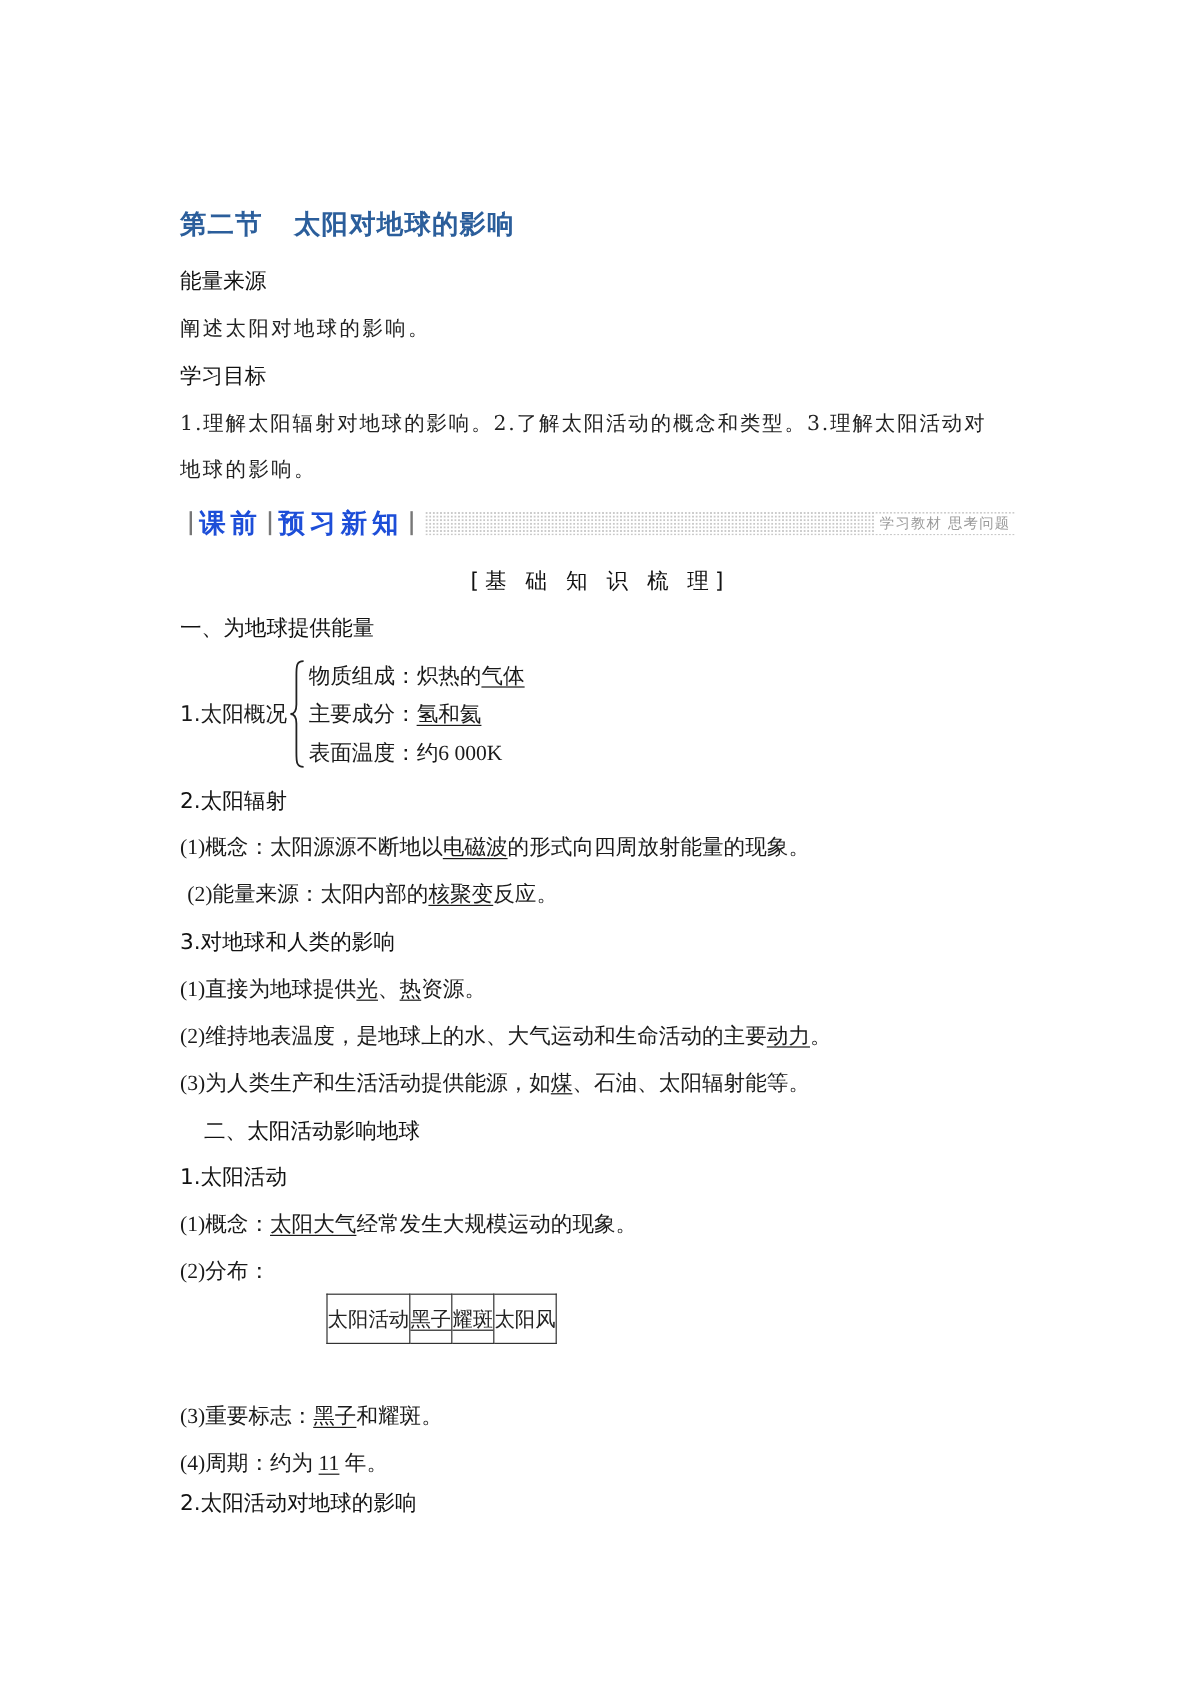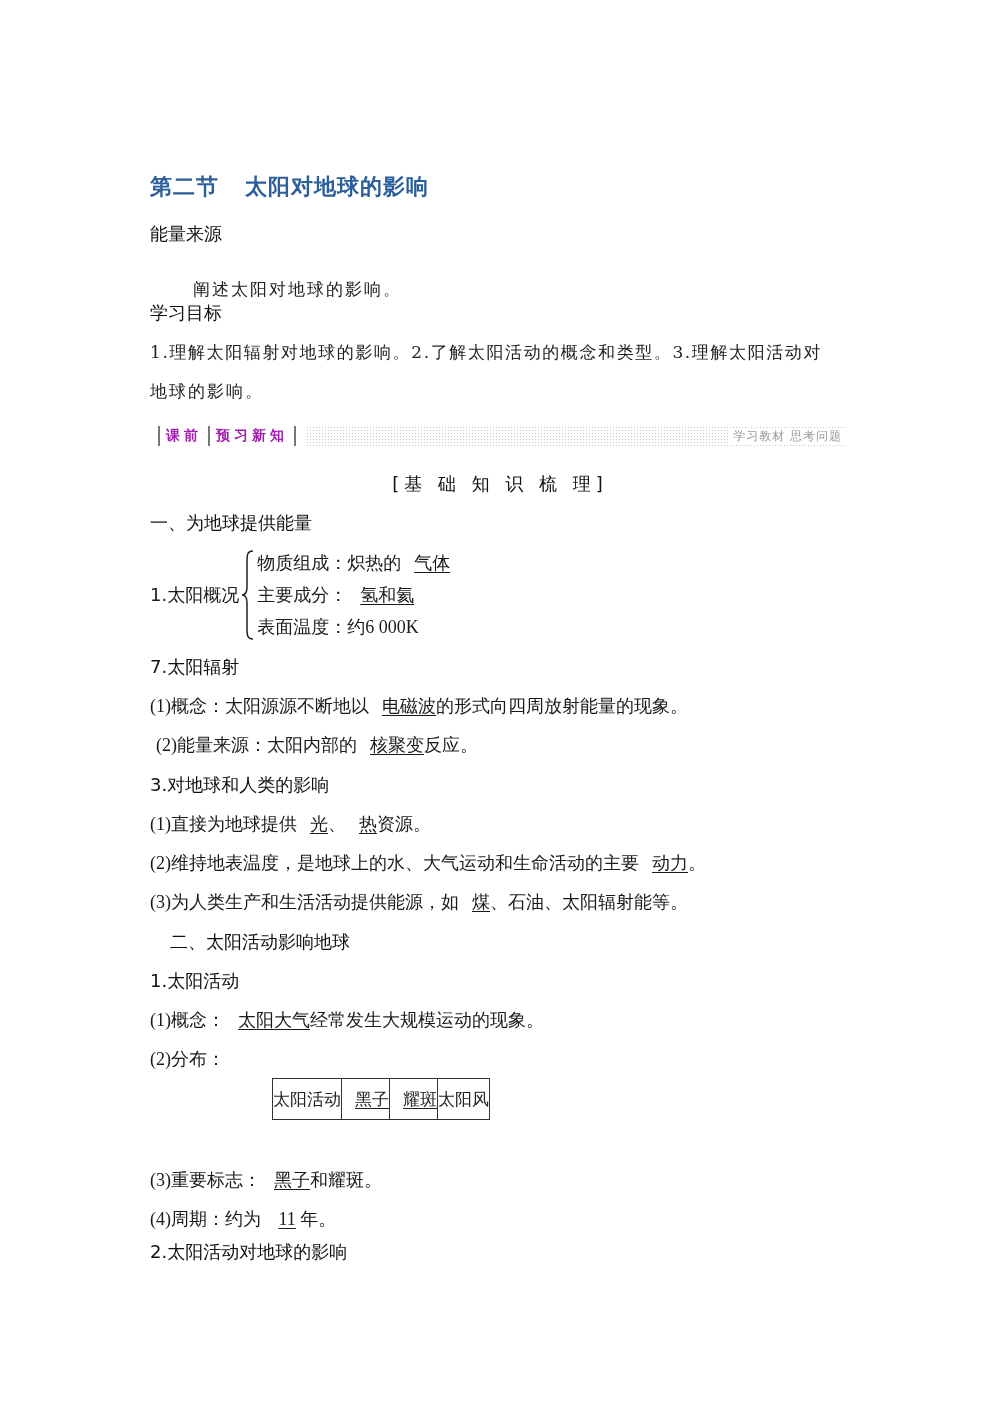--- a/index.html
+++ b/index.html
@@ -10,27 +10,27 @@
   }
   .abs { position: absolute; white-space: nowrap; }
   .title {
     left: 150px; top: 172px; font-size: 22px; font-weight: bold;
     color: #2b5e9b; font-family: "DejaVu Sans", sans-serif; letter-spacing: 1px;
   }
   .title .gap { display: inline-block; width: 26px; }
   .h2 { font-family: "DejaVu Sans", sans-serif; font-size: 18px; font-weight: normal; color: #111; }
   .body-text { font-size: 18px; color: #1a1a1a; }
   .thin { letter-spacing: 2px; font-family: "DejaVu Serif", serif; font-size: 17px; color: #222; }
-  .u { text-decoration: underline; text-underline-offset: 3px; text-decoration-thickness: 1px; margin-left: 13px; }
+  .u { text-decoration: underline; text-underline-offset: 3px; text-decoration-thickness: 1px; }
   .banner {
     left: 152px; top: 424px; width: 694px; height: 24px;
     display: flex; align-items: center;
   }
   .banner .bar { width: 2px; height: 20px; background: #777; margin: 0 6px; }
-  .banner .btitle { font-family: Liberation Serif, serif; font-weight: bold; font-size: 14px; letter-spacing: 4px; color: #a21caf; }
+  .banner .btitle { font-family: Liberation Serif, serif; font-weight: bold; font-size: 22px; letter-spacing: 4px; color: #1d4ed8; }
   .banner .dots {
     flex: 1; height: 20px; margin-left: 4px;
     background-image: radial-gradient(#c8c8c8 0.7px, transparent 0.8px);
     background-size: 3px 3px;
     display: flex; justify-content: flex-end; align-items: center;
   }
   .banner .hint {
     font-family: "DejaVu Sans", sans-serif; font-size: 12px; color: #9a9a9a;
     background: #fff; padding: 0 4px; letter-spacing: 1px;
   }
@@ -52,21 +52,21 @@
   }
 </style>
 </head>
 <body>
 
 <div class="abs title">
   <span>第二节</span><span class="gap"></span><span>太阳对地球的影响</span>
 </div>
 
 <div class="abs h2" style="left:150px; top:222px;">能量来源</div>
-<div class="abs thin" style="left:150px; top:278px;margin-left:43px;">阐述太阳对地球的影响。</div>
+<div class="abs thin" style="left:150px; top:262px;">阐述太阳对地球的影响。</div>
 
 <div class="abs h2" style="left:150px; top:301px;">学习目标</div>
 <div class="abs thin" style="left:150px; top:341px; letter-spacing:1.6px;">1.理解太阳辐射对地球的影响。2.了解太阳活动的概念和类型。3.理解太阳活动对</div>
 <div class="abs thin" style="left:150px; top:380px;">地球的影响。</div>
 
 <div class="abs banner">
   <span class="bar"></span>
   <span class="btitle">课前</span>
   <span class="bar"></span>
   <span class="btitle">预习新知</span>
@@ -91,21 +91,21 @@
     </div>
     <div>
       <span>主要成分：</span><span class="u">氢和氦</span>
     </div>
     <div>
       <span>表面温度：</span><span>约6 000K</span>
     </div>
   </div>
 </div>
 
-<div class="abs h2" style="left:150px; top:655px;">7.太阳辐射</div>
+<div class="abs h2" style="left:150px; top:655px;">2.太阳辐射</div>
 <div class="abs body-text" style="left:150px; top:694px;">
   <span>(1)概念：太阳源源不断地以</span><span class="u">电磁波</span><span>的形式向四周放射能量的现象。</span>
 </div>
 <div class="abs body-text" style="left:156px; top:733px;">
   <span>(2)能量来源：太阳内部的</span><span class="u">核聚变</span><span>反应。</span>
 </div>
 
 <div class="abs h2" style="left:150px; top:773px;">3.对地球和人类的影响</div>
 <div class="abs body-text" style="left:150px; top:812px;">
   <span>(1)直接为地球提供</span><span class="u">光</span><span>、</span><span class="u">热</span><span>资源。</span>

